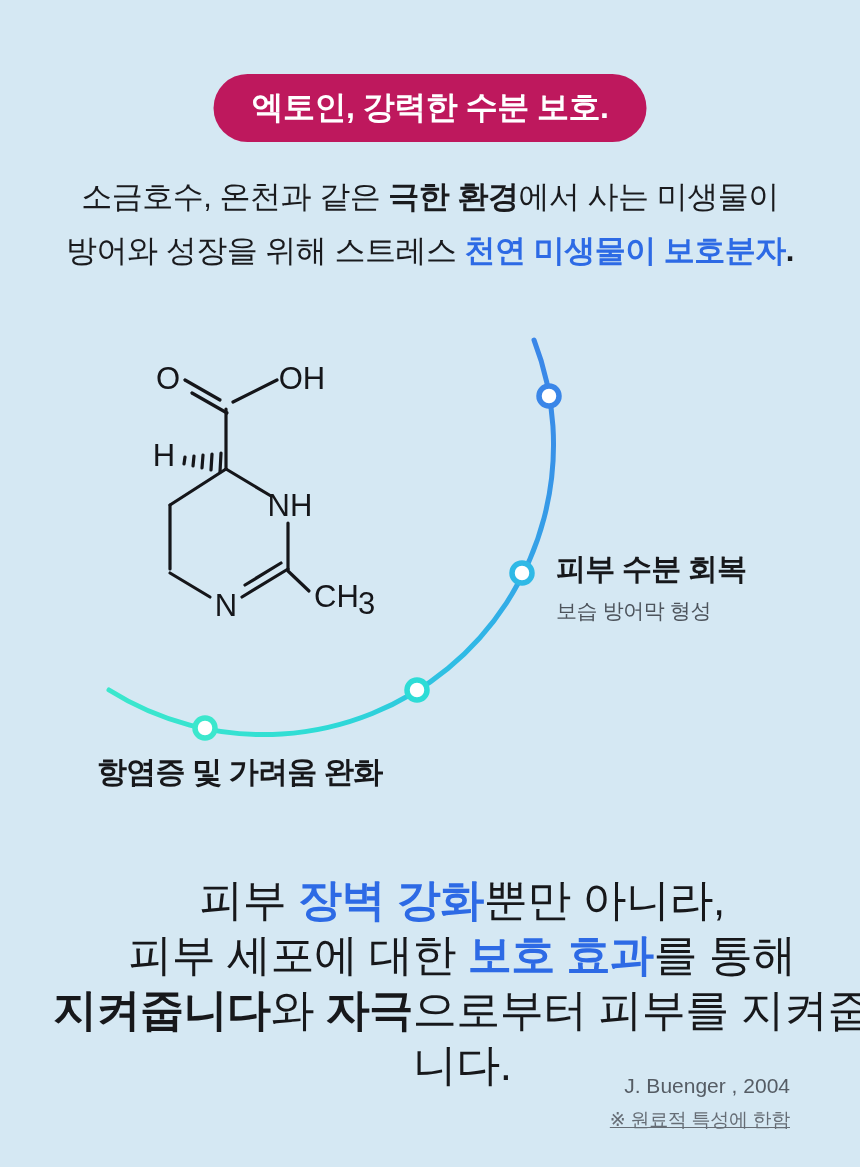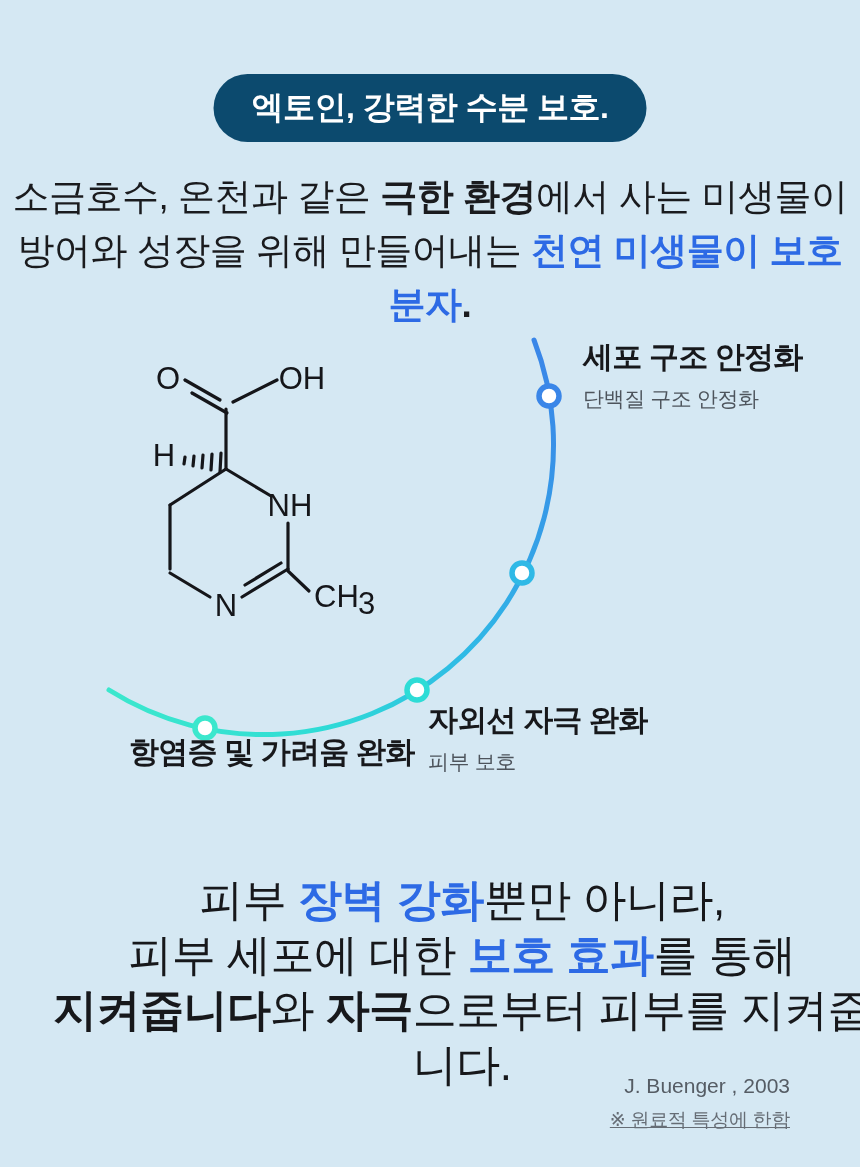--- a/index.html
+++ b/index.html
@@ -7,27 +7,27 @@
     font-family:"Liberation Sans","DejaVu Sans",sans-serif;
     background:#b9cfdd;
   }
   .page {
     position:relative; width:860px; height:1167px;
     background:#d5e8f3; overflow:hidden; margin:0 auto;
     color:#17181b;
   }
   .badge {
     position:absolute; top:74px; left:50%; transform:translateX(-50%);
-    background:#0c4a6e; color:#ffffff;
+    background:#be185d; color:#ffffff;
     font-size:32px; font-weight:700; letter-spacing:-0.5px;
     padding:12px 38px; border-radius:40px; white-space:nowrap;
   }
   .intro {
     position:absolute; top:170px; left:0; width:100%;
-    text-align:center; font-size:37px; line-height:54px;
+    text-align:center; font-size:31px; line-height:54px;
     color:#1a1b1e; letter-spacing:-0.5px;
   }
   .accent { color:#2d6ae5; font-weight:700; }
   strong { font-weight:700; }
   .mol { position:absolute; left:88px; top:352px; }
   .mol line { stroke:#15161a; stroke-width:3.2; stroke-linecap:round; }
   .mol text {
     fill:#15161a; font-size:31px;
     font-family:"Liberation Sans","DejaVu Sans",sans-serif;
   }
@@ -37,21 +37,21 @@
     font-size:30px; font-weight:700; color:#17181b; letter-spacing:-0.8px;
     white-space:nowrap;
   }
   .feature .subtitle {
     font-size:21px; color:#4d545c; margin-top:7px; letter-spacing:-0.4px;
     white-space:nowrap;
   }
   .f1 { left:583px; top:337px; }
   .f2 { left:556px; top:549px; }
   .f3 { left:428px; top:700px; }
-  .f4 { left:97px;  top:732px;margin-left:32px; }
+  .f4 { left:97px;  top:752px; }
   .outro {
     position:absolute; top:872px; left:0; width:100%;
     text-align:center; font-size:44px; line-height:55px;
     color:#17181b; letter-spacing:-0.5px;margin-left:32px;
   }
   .footer {
     position:absolute; right:70px; top:1074px; text-align:right;
   }
   .footer .citation { font-size:21px; color:#555c64; letter-spacing:0; }
   .footer .note { font-size:19px; color:#666d75; margin-top:9px; letter-spacing:-0.3px;text-decoration:underline; }
@@ -60,21 +60,21 @@
 <body>
 
 <div class="page">
 
   <div class="badge">
     <span>엑토인, 강력한 수분 보호.</span>
   </div>
 
   <p class="intro">
     <span>소금호수, 온천과 같은 </span><strong>극한 환경</strong><span>에서 사는 미생물이</span><br>
-    <span>방어와 성장을 위해 만들어내는 </span><strong class="accent">천연 미생물이 보호분자</strong><strong>.</strong>
+    <span>방어와 성장을 위해 스트레스 </span><strong class="accent">천연 미생물이 보호분자</strong><strong>.</strong>
   </p>
 
   <svg class="mol" width="340" height="300" viewBox="0 0 340 300">
 
     <line x1="132" y1="48" x2="97" y2="28"></line>
     <line x1="139" y1="61" x2="104" y2="41"></line>
 
     <line x1="145" y1="50" x2="189" y2="28"></line>
 
     <line x1="138" y1="57" x2="138" y2="117"></line>
@@ -113,36 +113,32 @@
         <stop offset="1" stop-color="#3be7cd"></stop>
       </linearGradient>
     </defs>
     <path d="M 534 340 A 290 290 0 0 1 109 690" stroke="url(#arcGrad)" stroke-width="5" stroke-linecap="round"></path>
     <circle cx="549" cy="396" r="10" fill="#ffffff" stroke-width="5.5" stroke="#3a86e8"></circle>
     <circle cx="522" cy="573" r="10" fill="#ffffff" stroke-width="5.5" stroke="#2fb9e6"></circle>
     <circle cx="417" cy="690" r="10" fill="#ffffff" stroke-width="5.5" stroke="#2edcd6"></circle>
     <circle cx="205" cy="728" r="10" fill="#ffffff" stroke-width="5.5" stroke="#3be7cd"></circle>
   </svg>
 
-  <div class="feature f1">
-    <div class="title">세포 구조 안정화</div>
-    <div class="subtitle">단백질 구조 안정화</div>
-  </div>
-  <div class="feature f3">
-    <div class="title">자외선 자극 완화</div>
-    <div class="subtitle">피부 보호</div>
+  <div class="feature f2">
+    <div class="title">피부 수분 회복</div>
+    <div class="subtitle">보습 방어막 형성</div>
   </div>
   <div class="feature f4">
     <div class="title">항염증 및 가려움 완화</div>
   </div>
 
   <p class="outro">
     <span>피부 </span><strong class="accent">장벽 강화</strong><span>뿐만 아니라,</span><br>
     <span>피부 세포에 대한 </span><strong class="accent">보호 효과</strong><span>를 통해</span><br>
     <strong>지켜줍니다</strong><span>와 </span><strong>자극</strong><span>으로부터 피부를 지켜줍니다.</span>
   </p>
 
   <div class="footer">
-    <div class="citation">J. Buenger , 2003</div>
+    <div class="citation">J. Buenger , 2004</div>
     <div class="note">※ 원료적 특성에 한함</div>
   </div>
 
 </div>
 
 </body></html>

